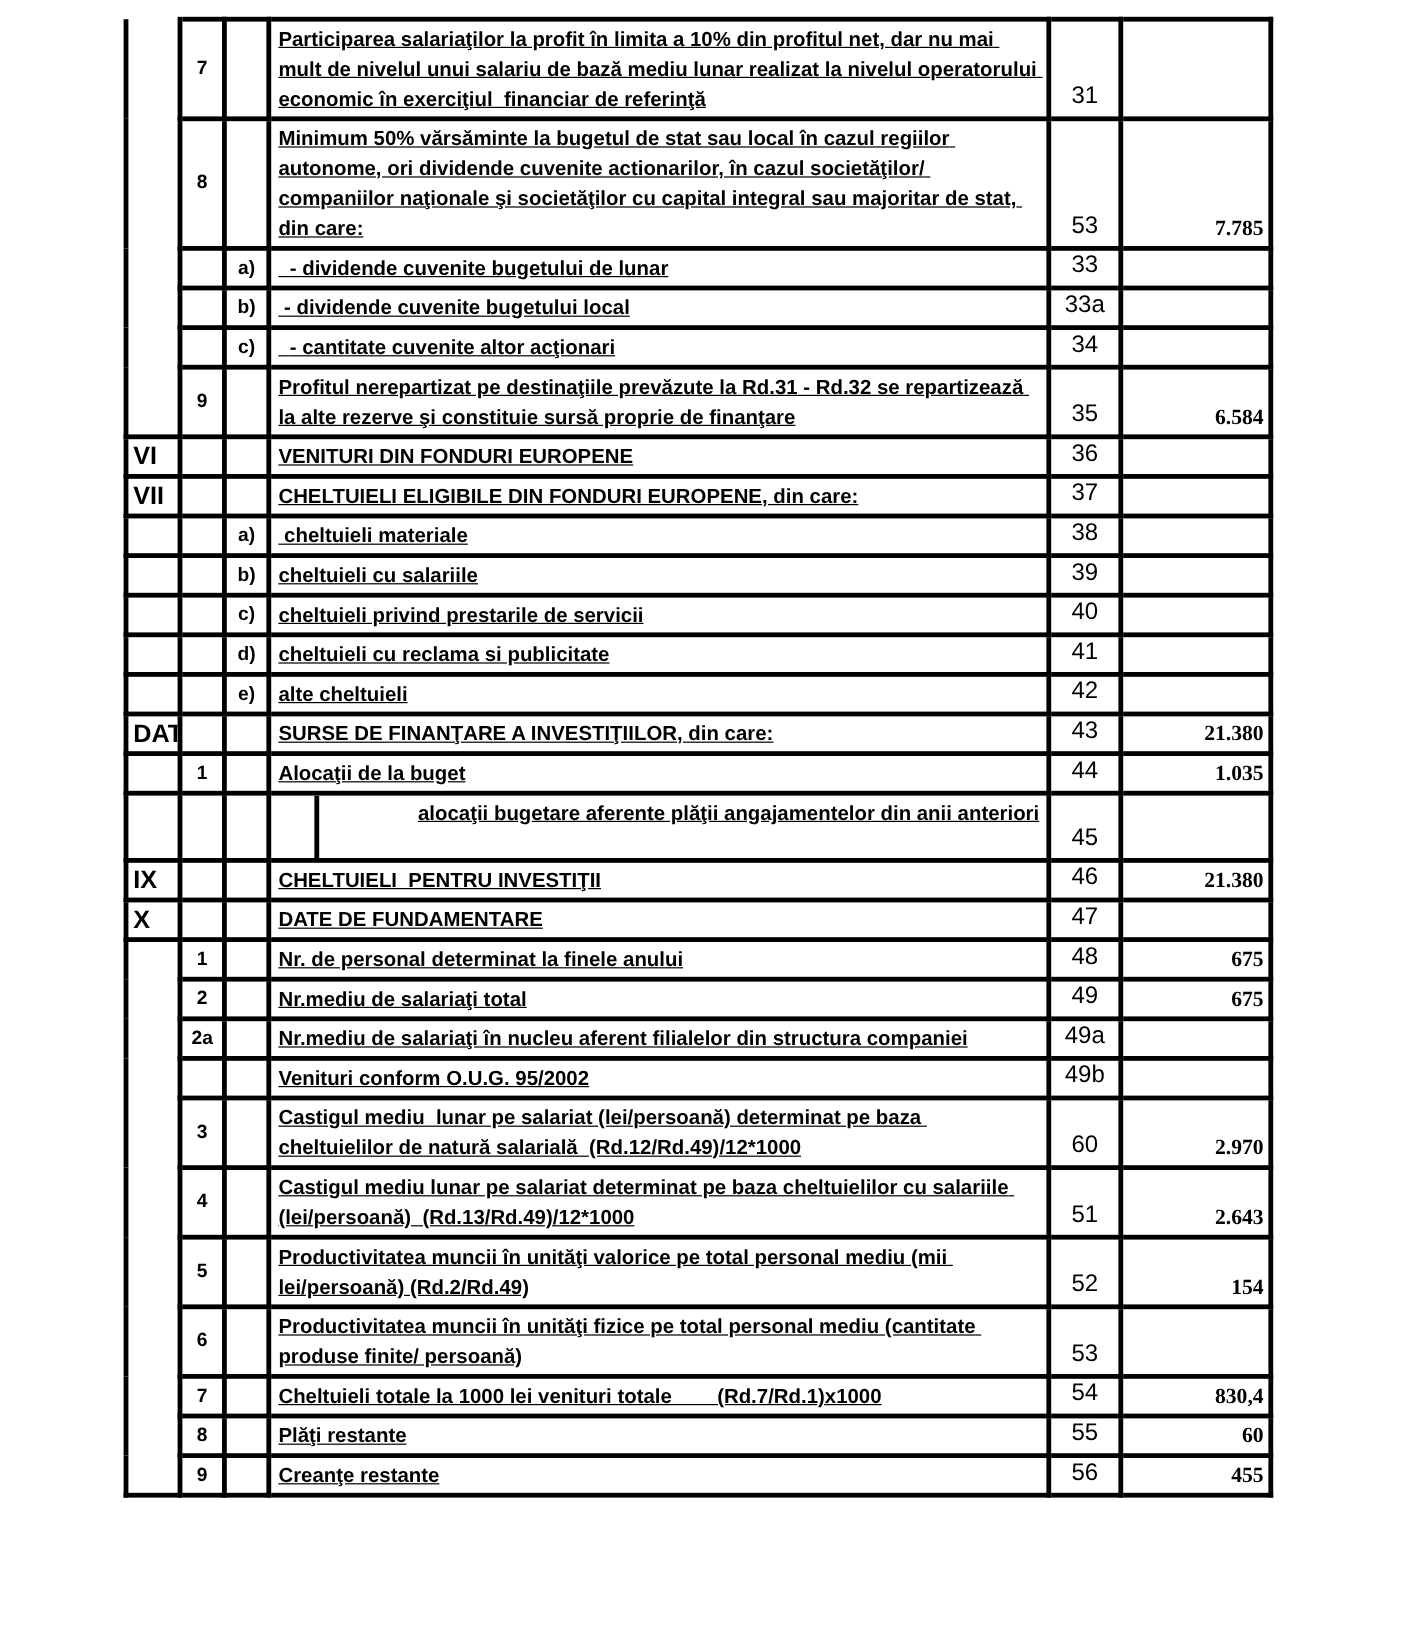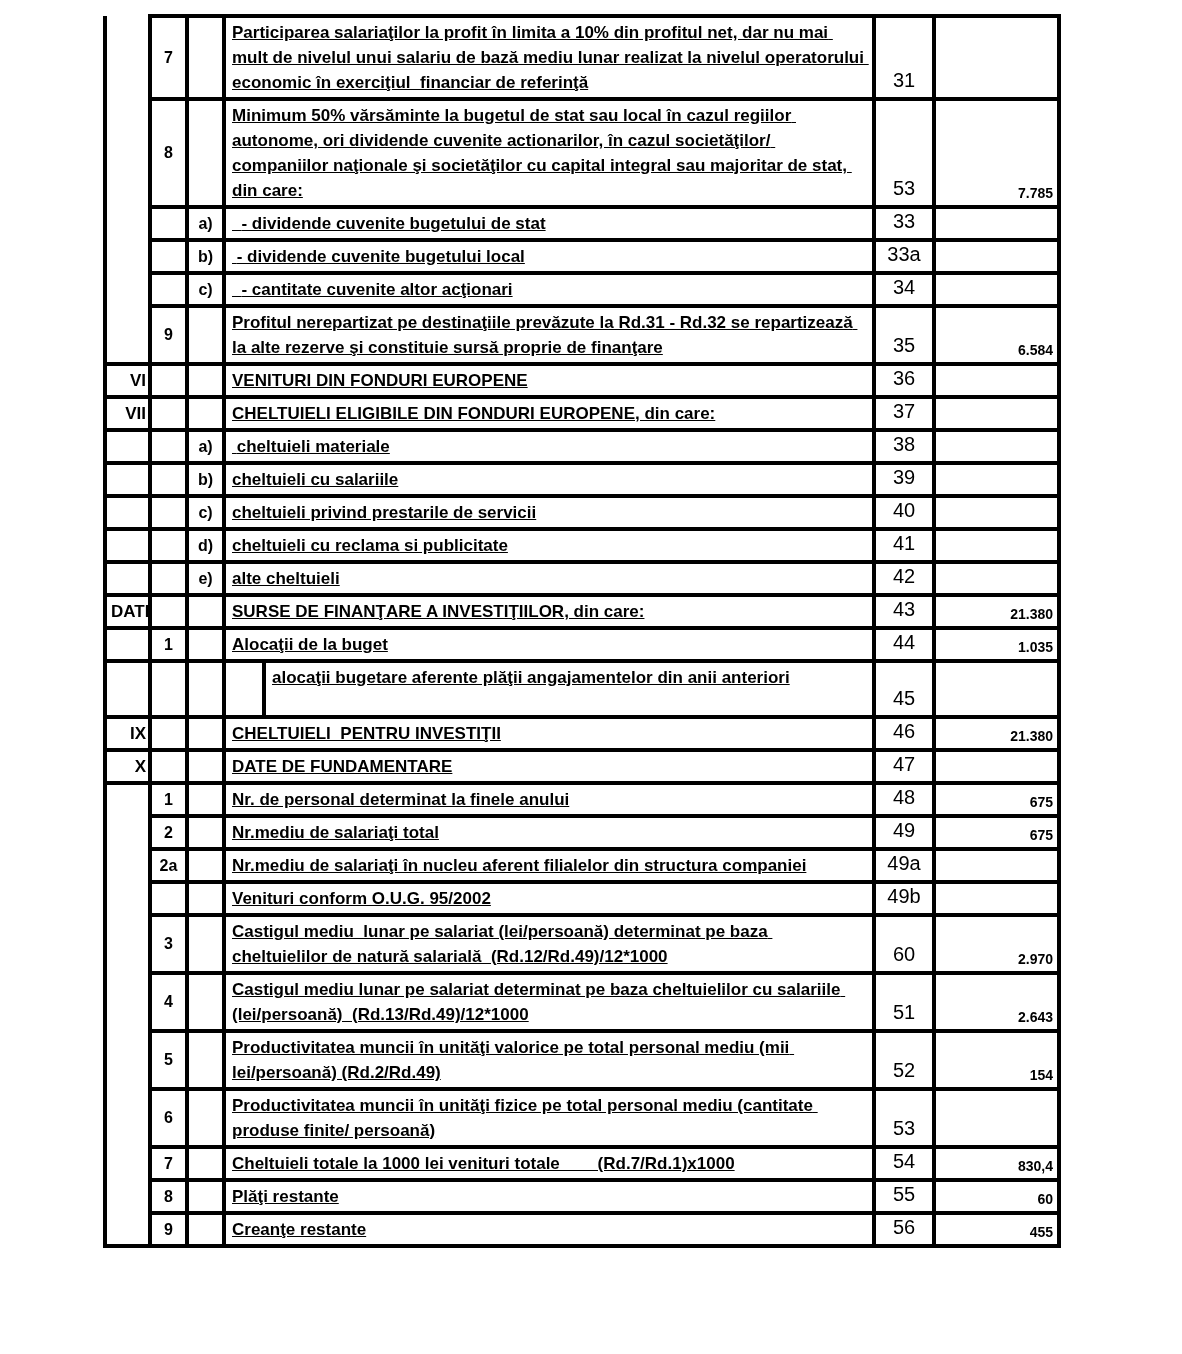--- a/index.html
+++ b/index.html
@@ -2,31 +2,31 @@
 <html><head>
 <meta charset="utf-8">
 <style>
   html,body{margin:0;padding:0;background:#ffffff;}
   .page{position:relative;width:1182px;height:1354px;background:#fff;overflow:hidden;
         font-family:"Liberation Sans","DejaVu Sans",sans-serif;color:#000;}
   .tbl-wrap{position:absolute;left:103px;top:14px;width:954px;}
   table.main{border-collapse:collapse;table-layout:fixed;width:100%;}
   td{border:4px solid #000;overflow:hidden;}
   tr{height:32px;}
-  .c-section{font-weight:bold;font-size:17px;text-align:right;vertical-align:middle;padding:1px 2px 1px 4px;}
+  .c-section{font-weight:bold;font-size:21px;text-align:left;vertical-align:middle;padding:1px 2px 1px 4px;}
   .c-item{font-weight:bold;font-size:16px;text-align:center;vertical-align:middle;padding:1px;}
   .c-letter{font-weight:bold;font-size:16px;text-align:center;vertical-align:middle;padding:1px;}
   .c-desc{font-weight:bold;font-size:17px;line-height:25px;text-align:left;vertical-align:middle;
           padding:2px 6px;white-space:pre-wrap;word-wrap:break-word;text-decoration:underline;}
   .c-num{font-weight:normal;font-size:20px;text-align:center;vertical-align:bottom;padding:1px 2px 5px 2px;}
-  .c-val{font-weight:bold;font-size:14px;text-align:right;vertical-align:bottom;padding:1px 4px 4px 2px;}
+  .c-val{font-weight:bold;font-size:18px;text-align:right;vertical-align:bottom;padding:1px 4px 4px 2px;font-family:Liberation Serif, serif;}
   td.section-span{border-top:4px solid #000;}
   td.section-span.open-top{border-top:none;}
   td.p0{padding:0;height:100%;}
-  .indent-wrap{display:flex;align-items:stretch;height:100%;min-height:52px;}
+  .indent-wrap{display:flex;align-items:stretch;height:100%;min-height:52px;text-align:right;}
   .indent-box{flex:0 0 36px;border-right:4px solid #000;}
   .indent-text{flex:1 1 auto;padding:2px 6px;font-weight:bold;font-size:17px;line-height:25px;white-space:pre-wrap;}
 </style>
 </head>
 <body>
 
 <div class="page">
   <div class="tbl-wrap">
     <table class="main">
       <colgroup>
@@ -49,21 +49,21 @@
           <tr>
             <td class="c-item">8</td>
             <td class="c-letter"></td>
             <td class="c-desc">Minimum 50% vărsăminte la bugetul de stat sau local în cazul regiilor autonome, ori dividende cuvenite actionarilor, în cazul societăţilor/ companiilor naţionale şi societăţilor cu capital integral sau majoritar de stat, din care:</td>
             <td class="c-num">53</td>
             <td class="c-val">7.785</td>
           </tr>
           <tr>
             <td class="c-item"></td>
             <td class="c-letter">a)</td>
-            <td class="c-desc">  - dividende cuvenite bugetului de stat</td>
+            <td class="c-desc">  - dividende cuvenite bugetului de lunar</td>
             <td class="c-num">33</td>
             <td class="c-val"></td>
           </tr>
           <tr>
             <td class="c-item"></td>
             <td class="c-letter">b)</td>
             <td class="c-desc"> - dividende cuvenite bugetului local</td>
             <td class="c-num">33a</td>
             <td class="c-val"></td>
           </tr>

